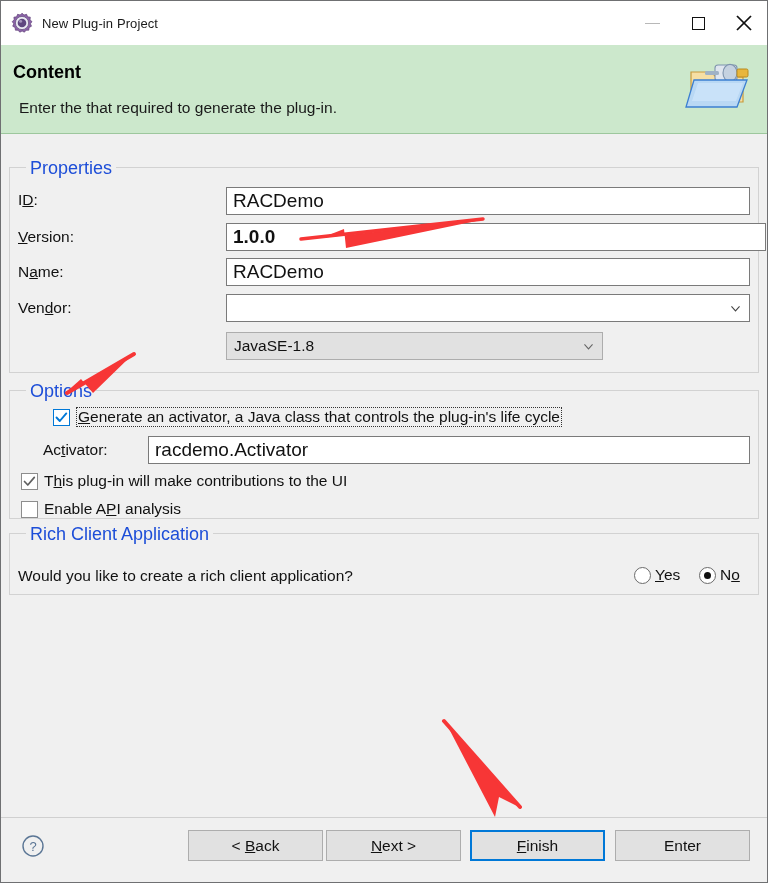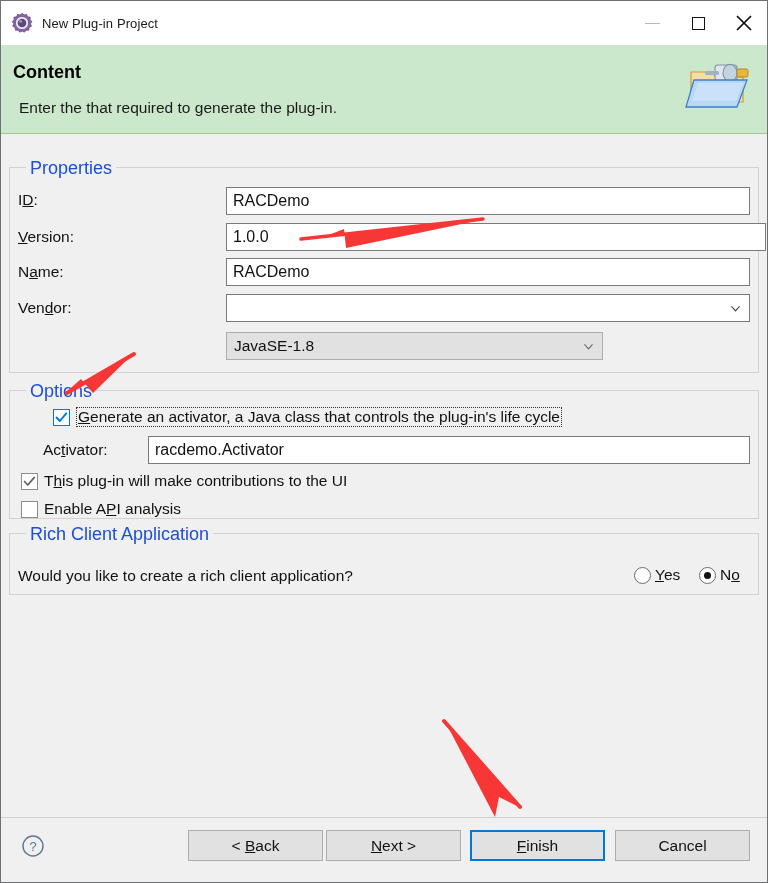--- a/index.html
+++ b/index.html
@@ -123,21 +123,21 @@
     white-space: nowrap;
   }
   .u { text-decoration: underline; text-underline-offset: 1px; }
 
   .textbox {
     position: absolute;
     box-sizing: border-box;
     background: #ffffff;
     border: 1px solid #7a7a7a;
     font-family: "Liberation Sans", sans-serif;
-    font-size: 16px;
+    font-size: 19px;
     color: #111;
     padding: 0 6px;
     line-height: 26px;
     height: 28px;
     outline: none;
   }
   .combo {
     position: absolute;
     box-sizing: border-box;
     background: #e1e1e1;
@@ -297,21 +297,21 @@
   </div>
 
   <div class="group" id="group-properties">
     <span class="group-title">Properties</span>
   </div>
 
   <div class="field-label" style="left:17px; top:190px;"><span>I</span><span class="u">D</span><span>:</span></div>
   <input class="textbox" style="left: 225px; top: 186px; width: 524px;" value="RACDemo">
 
   <div class="field-label" style="left:17px; top:227px;"><span></span><span class="u">V</span><span>ersion:</span></div>
-  <input class="textbox" style="left: 225px; top: 222px; width: 540px;" value="1.0.0">
+  <input class="textbox" style="left: 225px; top: 222px; width: 540px; font-weight: bold;" value="1.0.0">
 
   <div class="field-label" style="left:17px; top:262px;"><span>N</span><span class="u">a</span><span>me:</span></div>
   <input class="textbox" style="left: 225px; top: 257px; width: 524px;" value="RACDemo">
 
   <div class="field-label" style="left:17px; top:298px;"><span>Ven</span><span class="u">d</span><span>or:</span></div>
   <div class="combo white" style="left:225px; top:293px; width:524px;">
     <span></span>
     <svg class="combo-arrow" viewBox="0 0 10 10">
       <polyline points="0.5,1.5 5,6.5 9.5,1.5" fill="none" stroke="#444" stroke-width="1.2"></polyline>
     </svg>
@@ -380,21 +380,21 @@
   <div class="btn" style="left:187px; top:829px; width:135px; height:31px;">
     <span><span>&lt; </span><span class="u">B</span><span>ack</span></span>
   </div>
   <div class="btn" style="left:325px; top:829px; width:135px; height:31px;">
     <span><span></span><span class="u">N</span><span>ext &gt;</span></span>
   </div>
   <div class="btn default-btn" style="left:469px; top:829px; width:135px; height:31px;">
     <span><span></span><span class="u">F</span><span>inish</span></span>
   </div>
   <div class="btn" style="left:614px; top:829px; width:135px; height:31px;">
-    <span>Cancel</span>
+    <span>Enter</span>
   </div>
 
   <svg id="overlay" viewBox="0 0 768 883">
 
     <g>
       <path d="M480 219 L320 237 L343 228 L345 247 Z" fill="#f73636"></path>
       <path d="M300 238 L482 218" stroke="#f73636" stroke-width="3.5" stroke-linecap="round" fill="none"></path>
     </g>
 
     <g>

